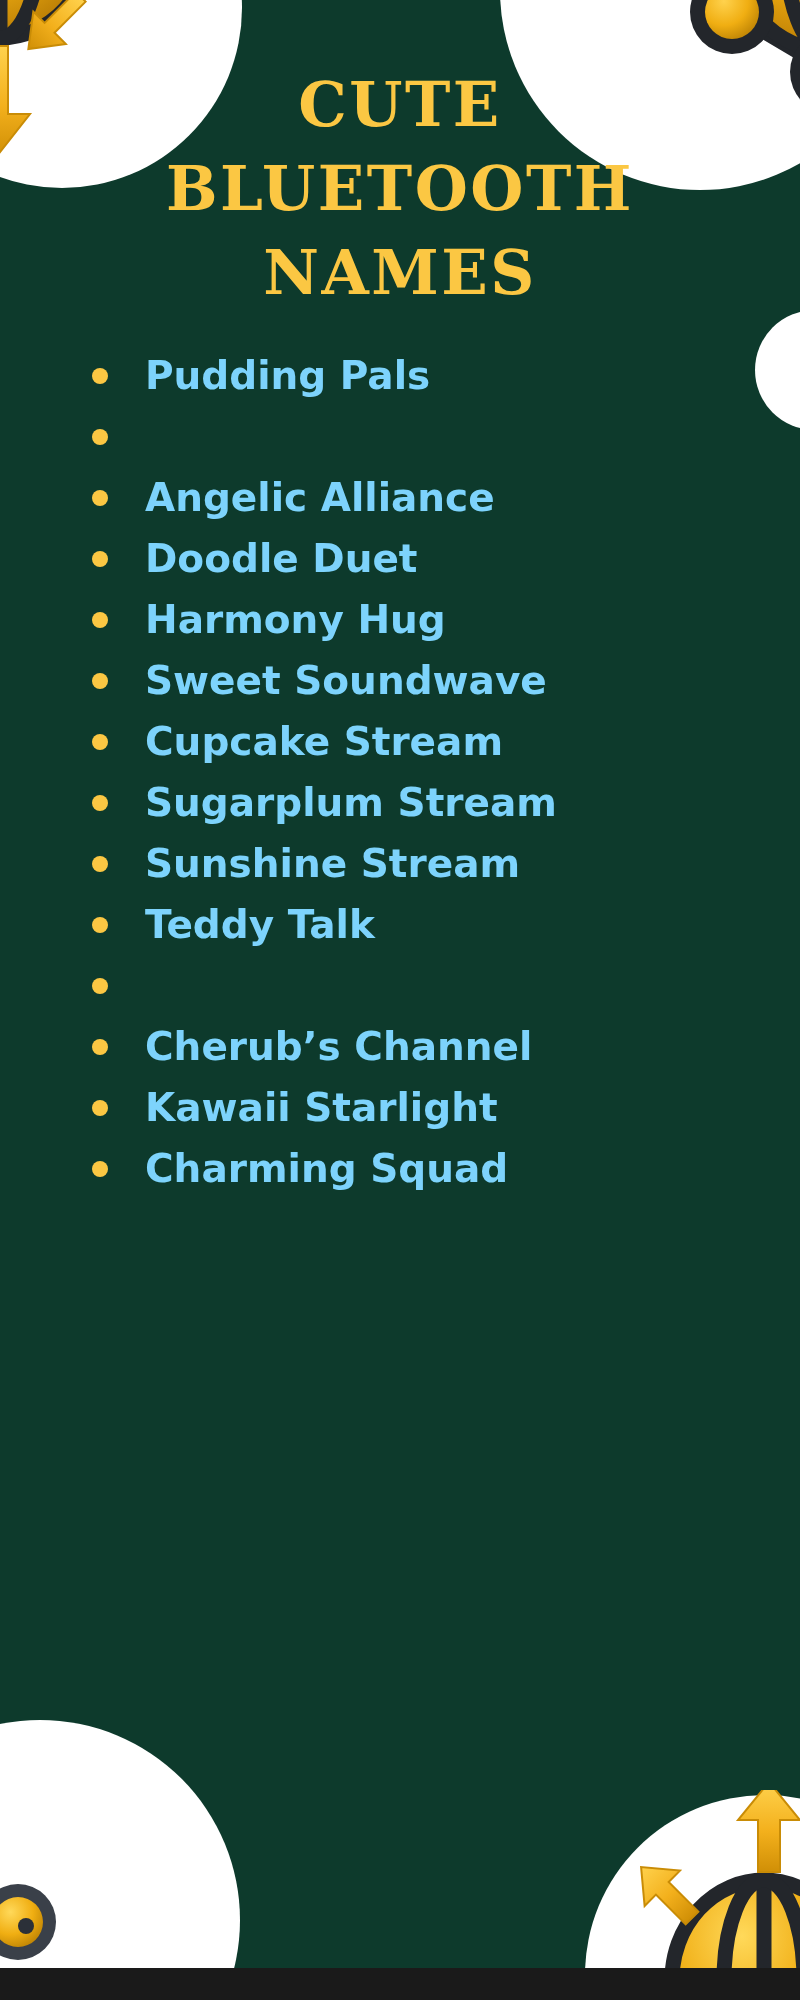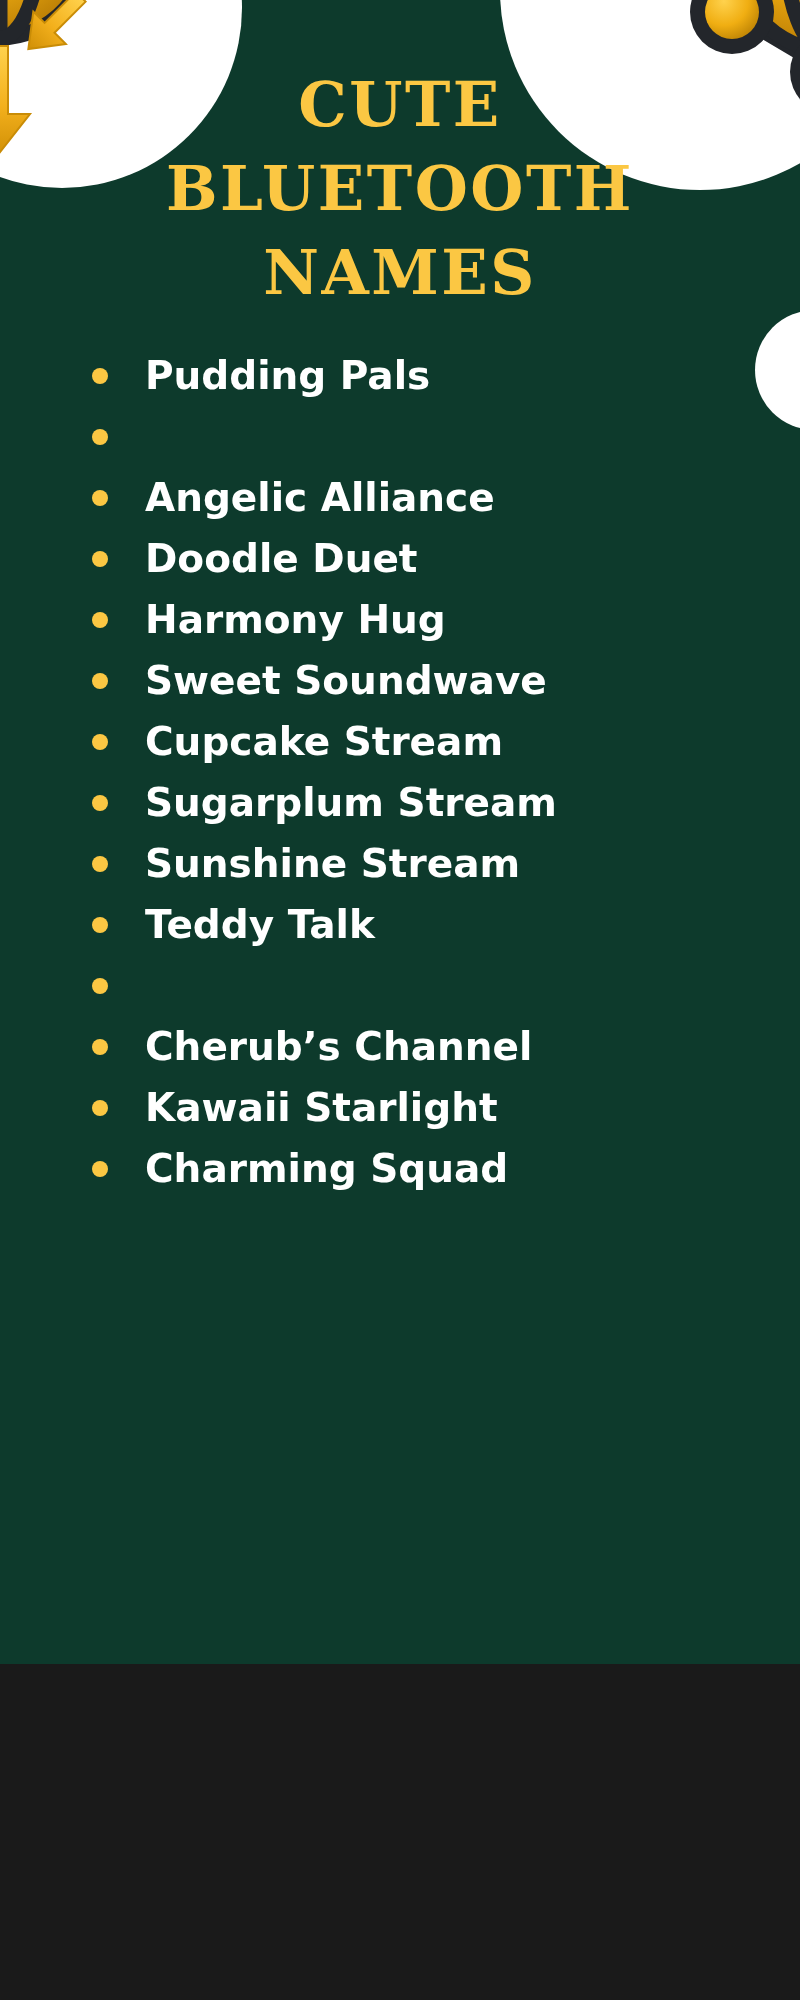--- a/index.html
+++ b/index.html
@@ -3,21 +3,21 @@
 <meta charset="utf-8">
 <style>
   html, body {
     margin: 0;
     padding: 0;
     background: #1a1a1a;
   }
   #poster {
     position: relative;
     width: 800px;
-    height: 1664px;
+    height: 1968px;
     overflow: hidden;
     background: #0D3A2C;
     font-family: "Liberation Sans", sans-serif;
   }
 
   
   .blob {
     position: absolute;
     background: #ffffff;
     border-radius: 50%;
@@ -70,21 +70,21 @@
     position: absolute;
     left: 92px;
     top: 50%;
     margin-top: -8px;
     width: 16px;
     height: 16px;
     border-radius: 50%;
     background: #FBC743;
   }
   .name-text {
-    color: #ffffff;
+    color: #7dd3fc;
     font-family: "DejaVu Sans", sans-serif;
     font-weight: 700;
     font-size: 39px;
     line-height: 1;
     white-space: nowrap;
   }
 </style>
 </head>
 <body>
 

